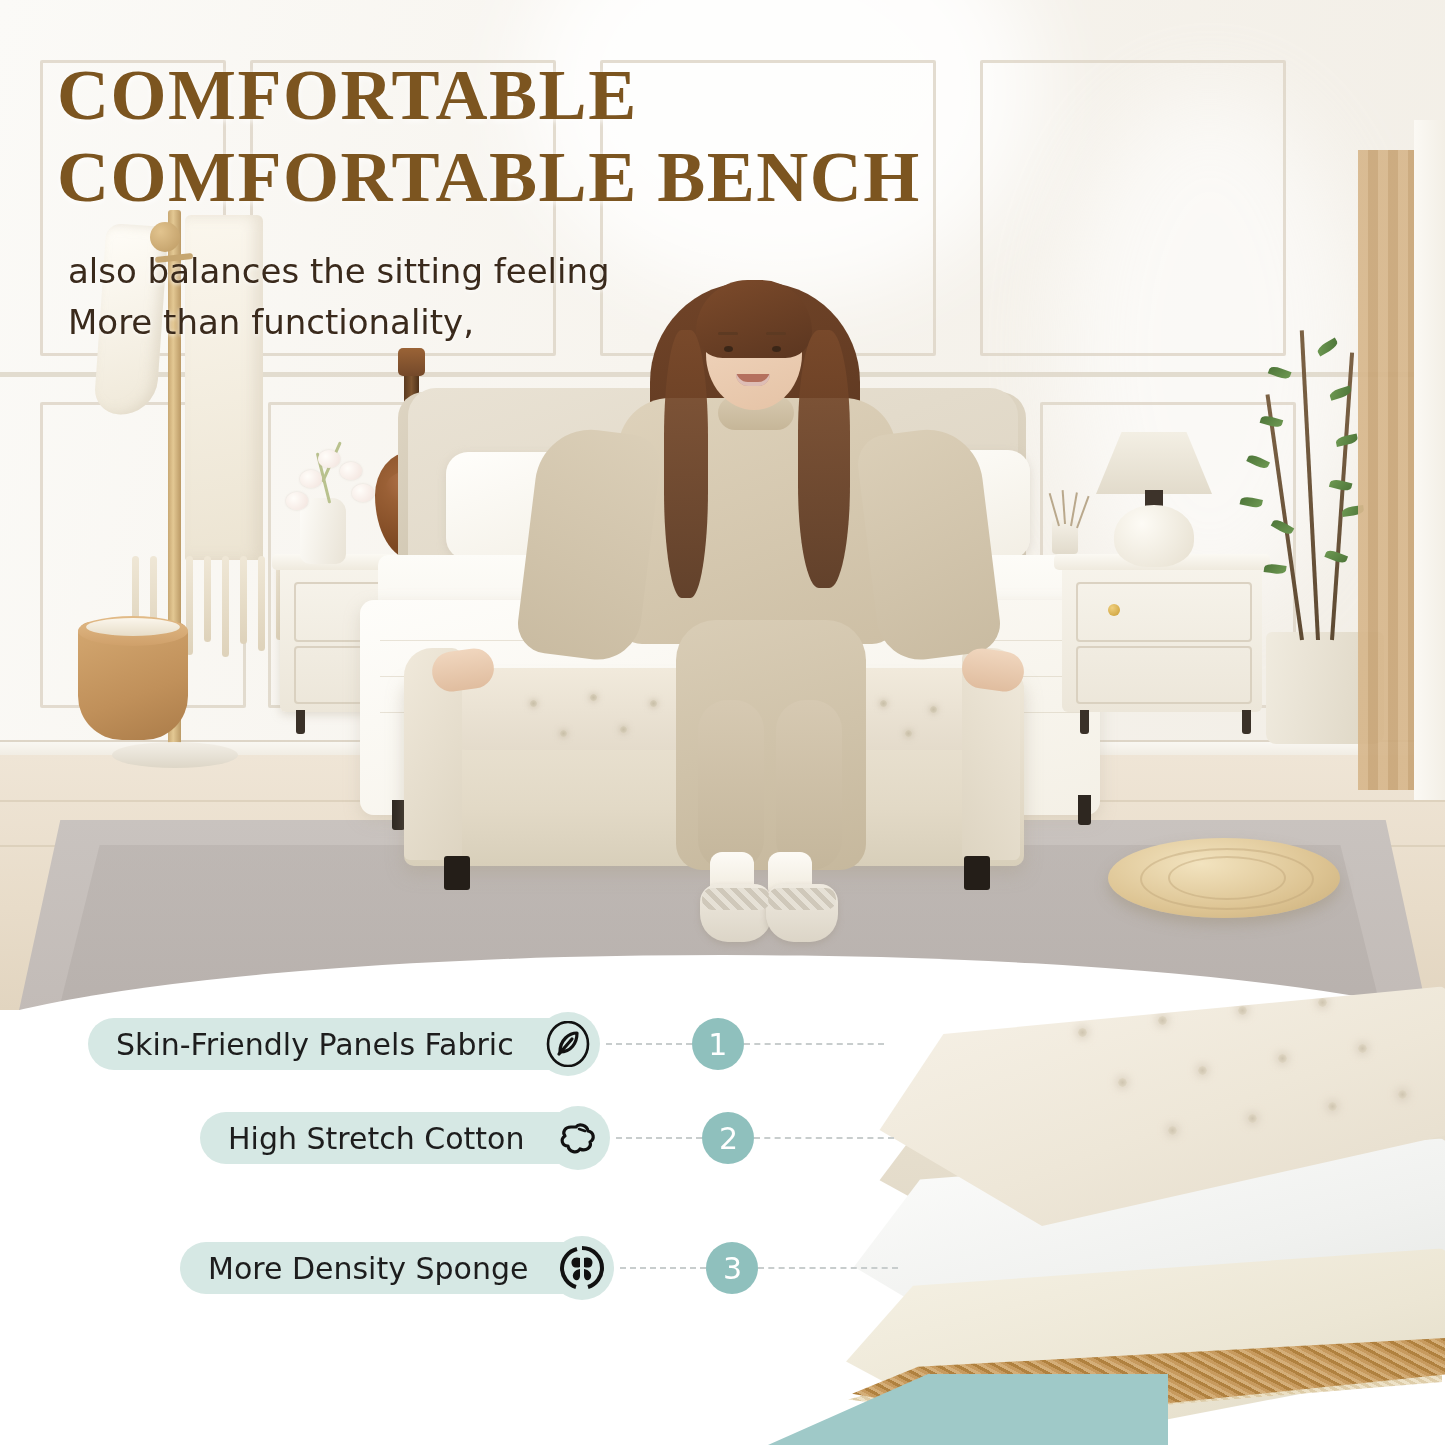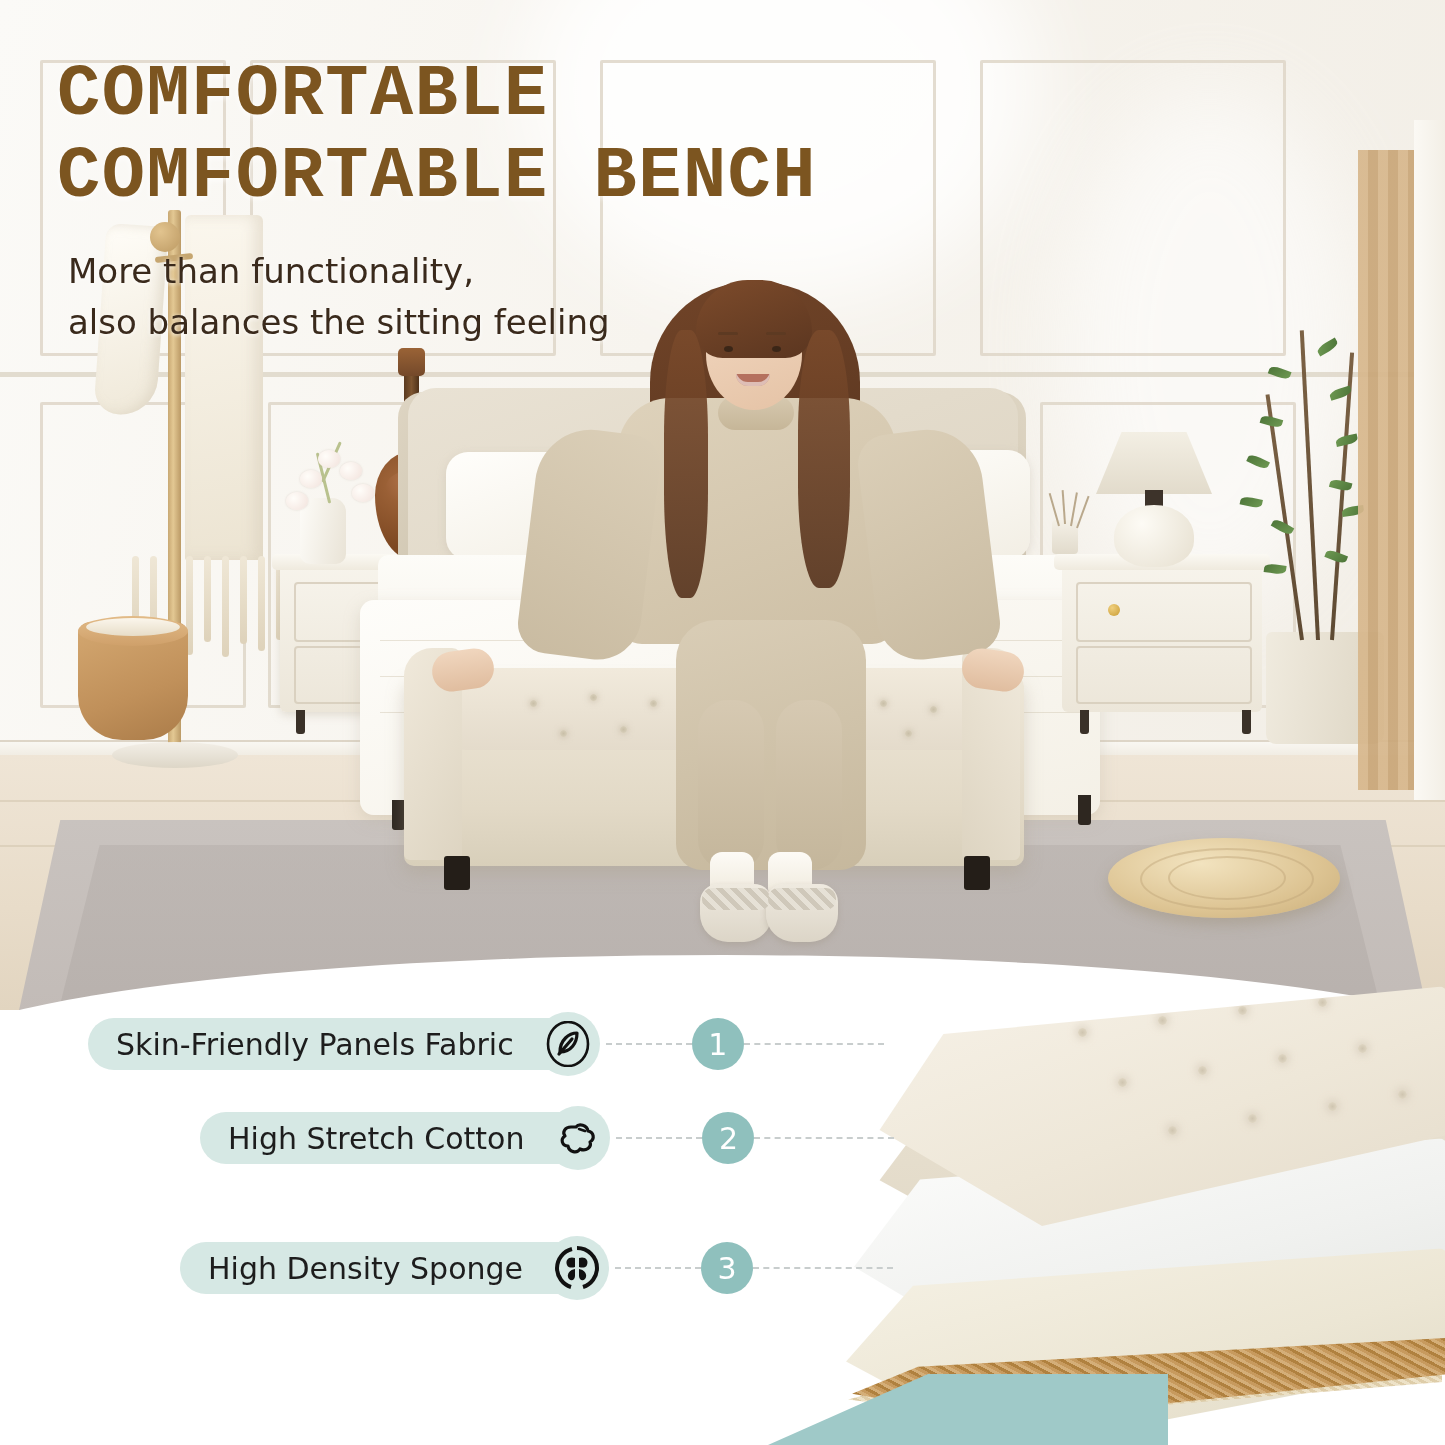--- a/index.html
+++ b/index.html
@@ -207,21 +207,21 @@
       background:repeating-linear-gradient(28deg,#c79a5e 0 3px,#b0813f 3px 6px,#d4ae78 6px 9px);
       clip-path:polygon(12% 30%,100% 0%,100% 38%,26% 86%,1% 58%);}
   .lay-board-pale{left:14px;top:372px;width:600px;height:80px;
       background:repeating-linear-gradient(28deg,#ece0c4 0 3px,#dccaa4 3px 6px);
       clip-path:polygon(12% 30%,100% 0%,100% 30%,26% 76%,1% 52%);opacity:.95;}
   .teal-wedge{position:absolute;left:768px;top:1374px;width:400px;height:71px;
       background:#9fc9c8;clip-path:polygon(40% 0%,100% 0%,100% 100%,0% 100%);}
 
   
   .title{position:absolute;left:57px;top:54px;width:1020px;
-      font-family:Liberation Mono, monospace;
+      font-family:Liberation Serif, serif;
       font-weight:700;font-size:72px;line-height:82px;letter-spacing:1.5px;
       color:#7C5520;text-shadow:0 2px 6px rgba(255,255,255,.85);}
   .subtitle{position:absolute;left:68px;top:246px;width:760px;
       font-family:"DejaVu Sans","Liberation Sans",sans-serif;
       font-size:34px;line-height:51px;color:#3a2a1c;font-weight:400;
       text-shadow:0 1px 4px rgba(255,255,255,.9);}
 
   
   .feat{position:absolute;height:56px;display:flex;align-items:center;}
   .pill{height:52px;display:flex;align-items:center;background:#d6e8e4;
@@ -399,22 +399,22 @@
     <div class="pouf"></div>
     <div class="pouf-ring" style="left:1140px;top:848px;width:170px;height:58px;"></div>
     <div class="pouf-ring" style="left:1168px;top:856px;width:114px;height:40px;"></div>
   </div>
 
   <div class="title">
     <div>COMFORTABLE</div>
     <div>COMFORTABLE BENCH</div>
   </div>
   <div class="subtitle">
+    <div>also balances the sitting feeling</div>
     <div>More than functionality,</div>
-    <div>also balances the sitting feeling</div>
   </div>
 
   <div class="bottom-solid"></div>
   <div class="white-panel"></div>
 
   <div class="layers">
     <div class="lay lay-fabric-edge"></div>
     <div class="lay lay-cotton"></div>
     <div class="lay lay-sponge"></div>
     <div class="lay lay-board-pale"></div>
@@ -466,21 +466,21 @@
     </div>
     <div class="dash" style="width:86px;margin-left:6px;"></div>
     <div class="num">
       <span>2</span>
     </div>
     <div class="dash" style="width:140px;"></div>
   </div>
 
   <div class="feat" style="left:180px;top:1240px;">
     <div class="pill">
-      <span>High Density Sponge</span>
+      <span>More Density Sponge</span>
     </div>
     <div class="icon-circ">
       <svg width="48" height="48" viewBox="0 0 48 48">
         <path d="M24 4 A20 20 0 0 1 44 24" fill="none" stroke="#111" stroke-width="4"></path>
         <path d="M44 24 A20 20 0 0 1 30 43" fill="none" stroke="#111" stroke-width="4"></path>
         <path d="M18 43 A20 20 0 0 1 4 24" fill="none" stroke="#111" stroke-width="4"></path>
         <path d="M4 24 A20 20 0 0 1 19 5" fill="none" stroke="#111" stroke-width="4"></path>
         <path d="M22 14 C16 12 12 16 14 21 C15 24 19 24 22 23 Z" fill="#111"></path>
         <path d="M26 14 C32 12 36 16 34 21 C33 24 29 24 26 23 Z" fill="#111"></path>
         <path d="M22 25 C16 26 13 31 16 35 C19 38 22 35 22 32 Z" fill="#111"></path>

